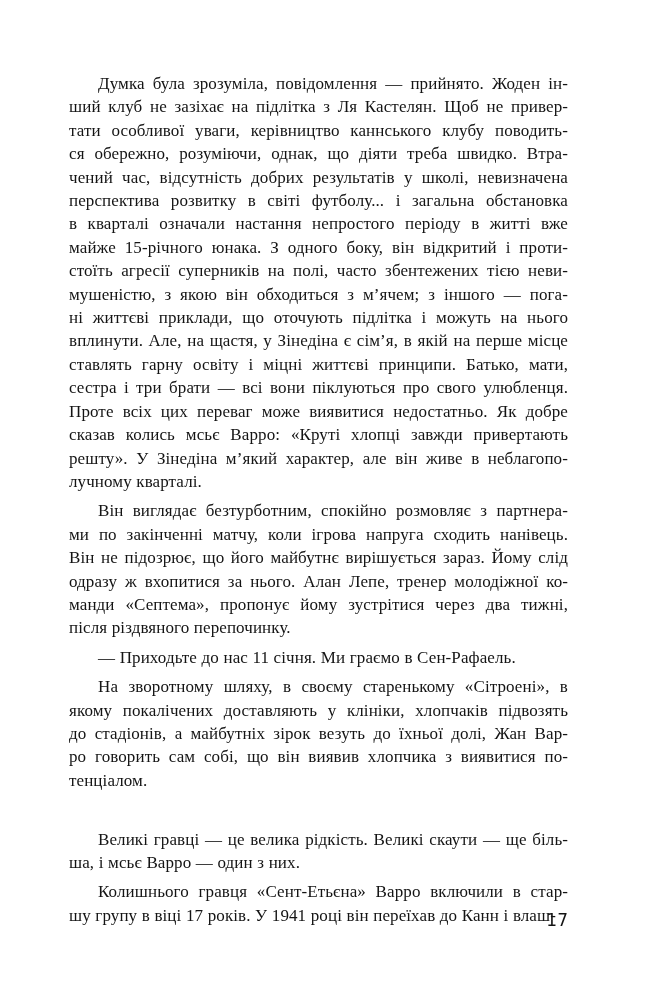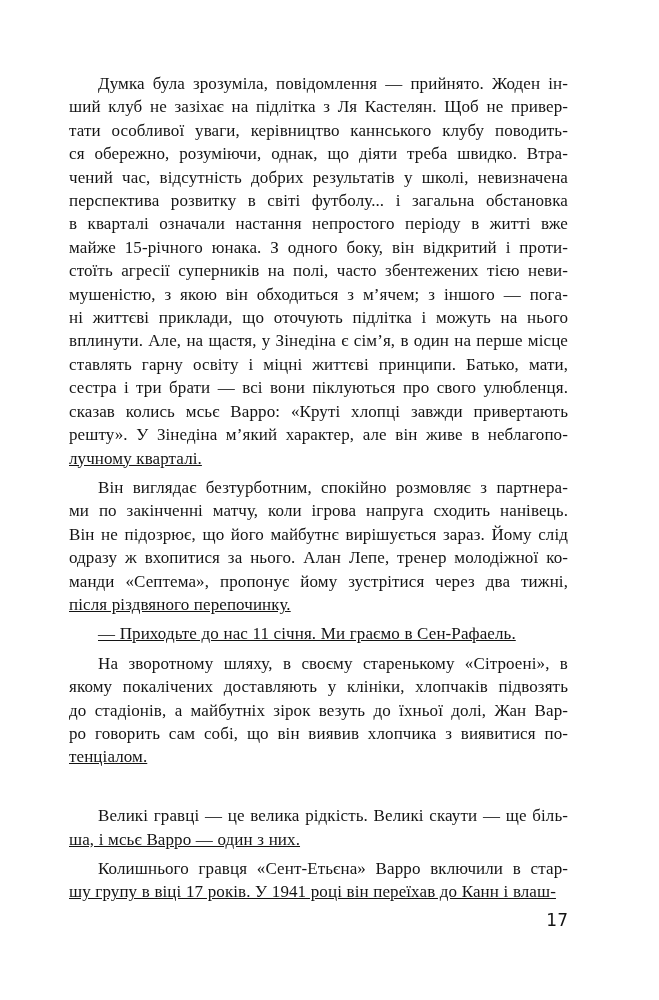--- a/index.html
+++ b/index.html
@@ -28,21 +28,20 @@
   .line {
     font-size: 17px;
     line-height: 23.4px;
     text-align: justify;
     text-align-last: justify;
     letter-spacing: 0.1px;
     word-spacing: 0.2px;
   }
   .line.last {
     text-align-last: left;
-    text-decoration: underline;
   }
   .line.indent {
     text-indent: 29px;
   }
   .line-break {
     height: 23.4px;
   }
   .page-number {
     position: absolute;
     top: 910px;
@@ -65,23 +64,24 @@
         <div class="line">ший клуб не зазіхає на підлітка з Ля Кастелян. Щоб не привер-</div>
         <div class="line">тати особливої уваги, керівництво каннського клубу поводить-</div>
         <div class="line">ся обережно, розуміючи, однак, що діяти треба швидко. Втра-</div>
         <div class="line">чений час, відсутність добрих результатів у школі, невизначена</div>
         <div class="line">перспектива розвитку в світі футболу... і загальна обстановка</div>
         <div class="line">в кварталі означали настання непростого періоду в житті вже</div>
         <div class="line">майже 15-річного юнака. З одного боку, він відкритий і проти-</div>
         <div class="line">стоїть агресії суперників на полі, часто збентежених тією неви-</div>
         <div class="line">мушеністю, з якою він обходиться з м’ячем; з іншого — пога-</div>
         <div class="line">ні життєві приклади, що оточують підлітка і можуть на нього</div>
-        <div class="line">вплинути. Але, на щастя, у Зінедіна є сім’я, в один на перше місце</div>
+        <div class="line">вплинути. Але, на щастя, у Зінедіна є сім’я, в якій на перше місце</div>
         <div class="line">ставлять гарну освіту і міцні життєві принципи. Батько, мати,</div>
         <div class="line">сестра і три брати — всі вони піклуються про свого улюбленця.</div>
+        <div class="line">Проте всіх цих переваг може виявитися недостатньо. Як добре</div>
         <div class="line">сказав колись мсьє Варро: «Круті хлопці завжди привертають</div>
         <div class="line">решту». У Зінедіна м’який характер, але він живе в неблагопо-</div>
         <div class="line last">лучному кварталі.</div>
       </div>
       <div class="paragraph">
         <div class="line indent">Він виглядає безтурботним, спокійно розмовляє з партнера-</div>
         <div class="line">ми по закінченні матчу, коли ігрова напруга сходить нанівець.</div>
         <div class="line">Він не підозрює, що його майбутнє вирішується зараз. Йому слід</div>
         <div class="line">одразу ж вхопитися за нього. Алан Лепе, тренер молодіжної ко-</div>
         <div class="line">манди «Септема», пропонує йому зустрітися через два тижні,</div>

